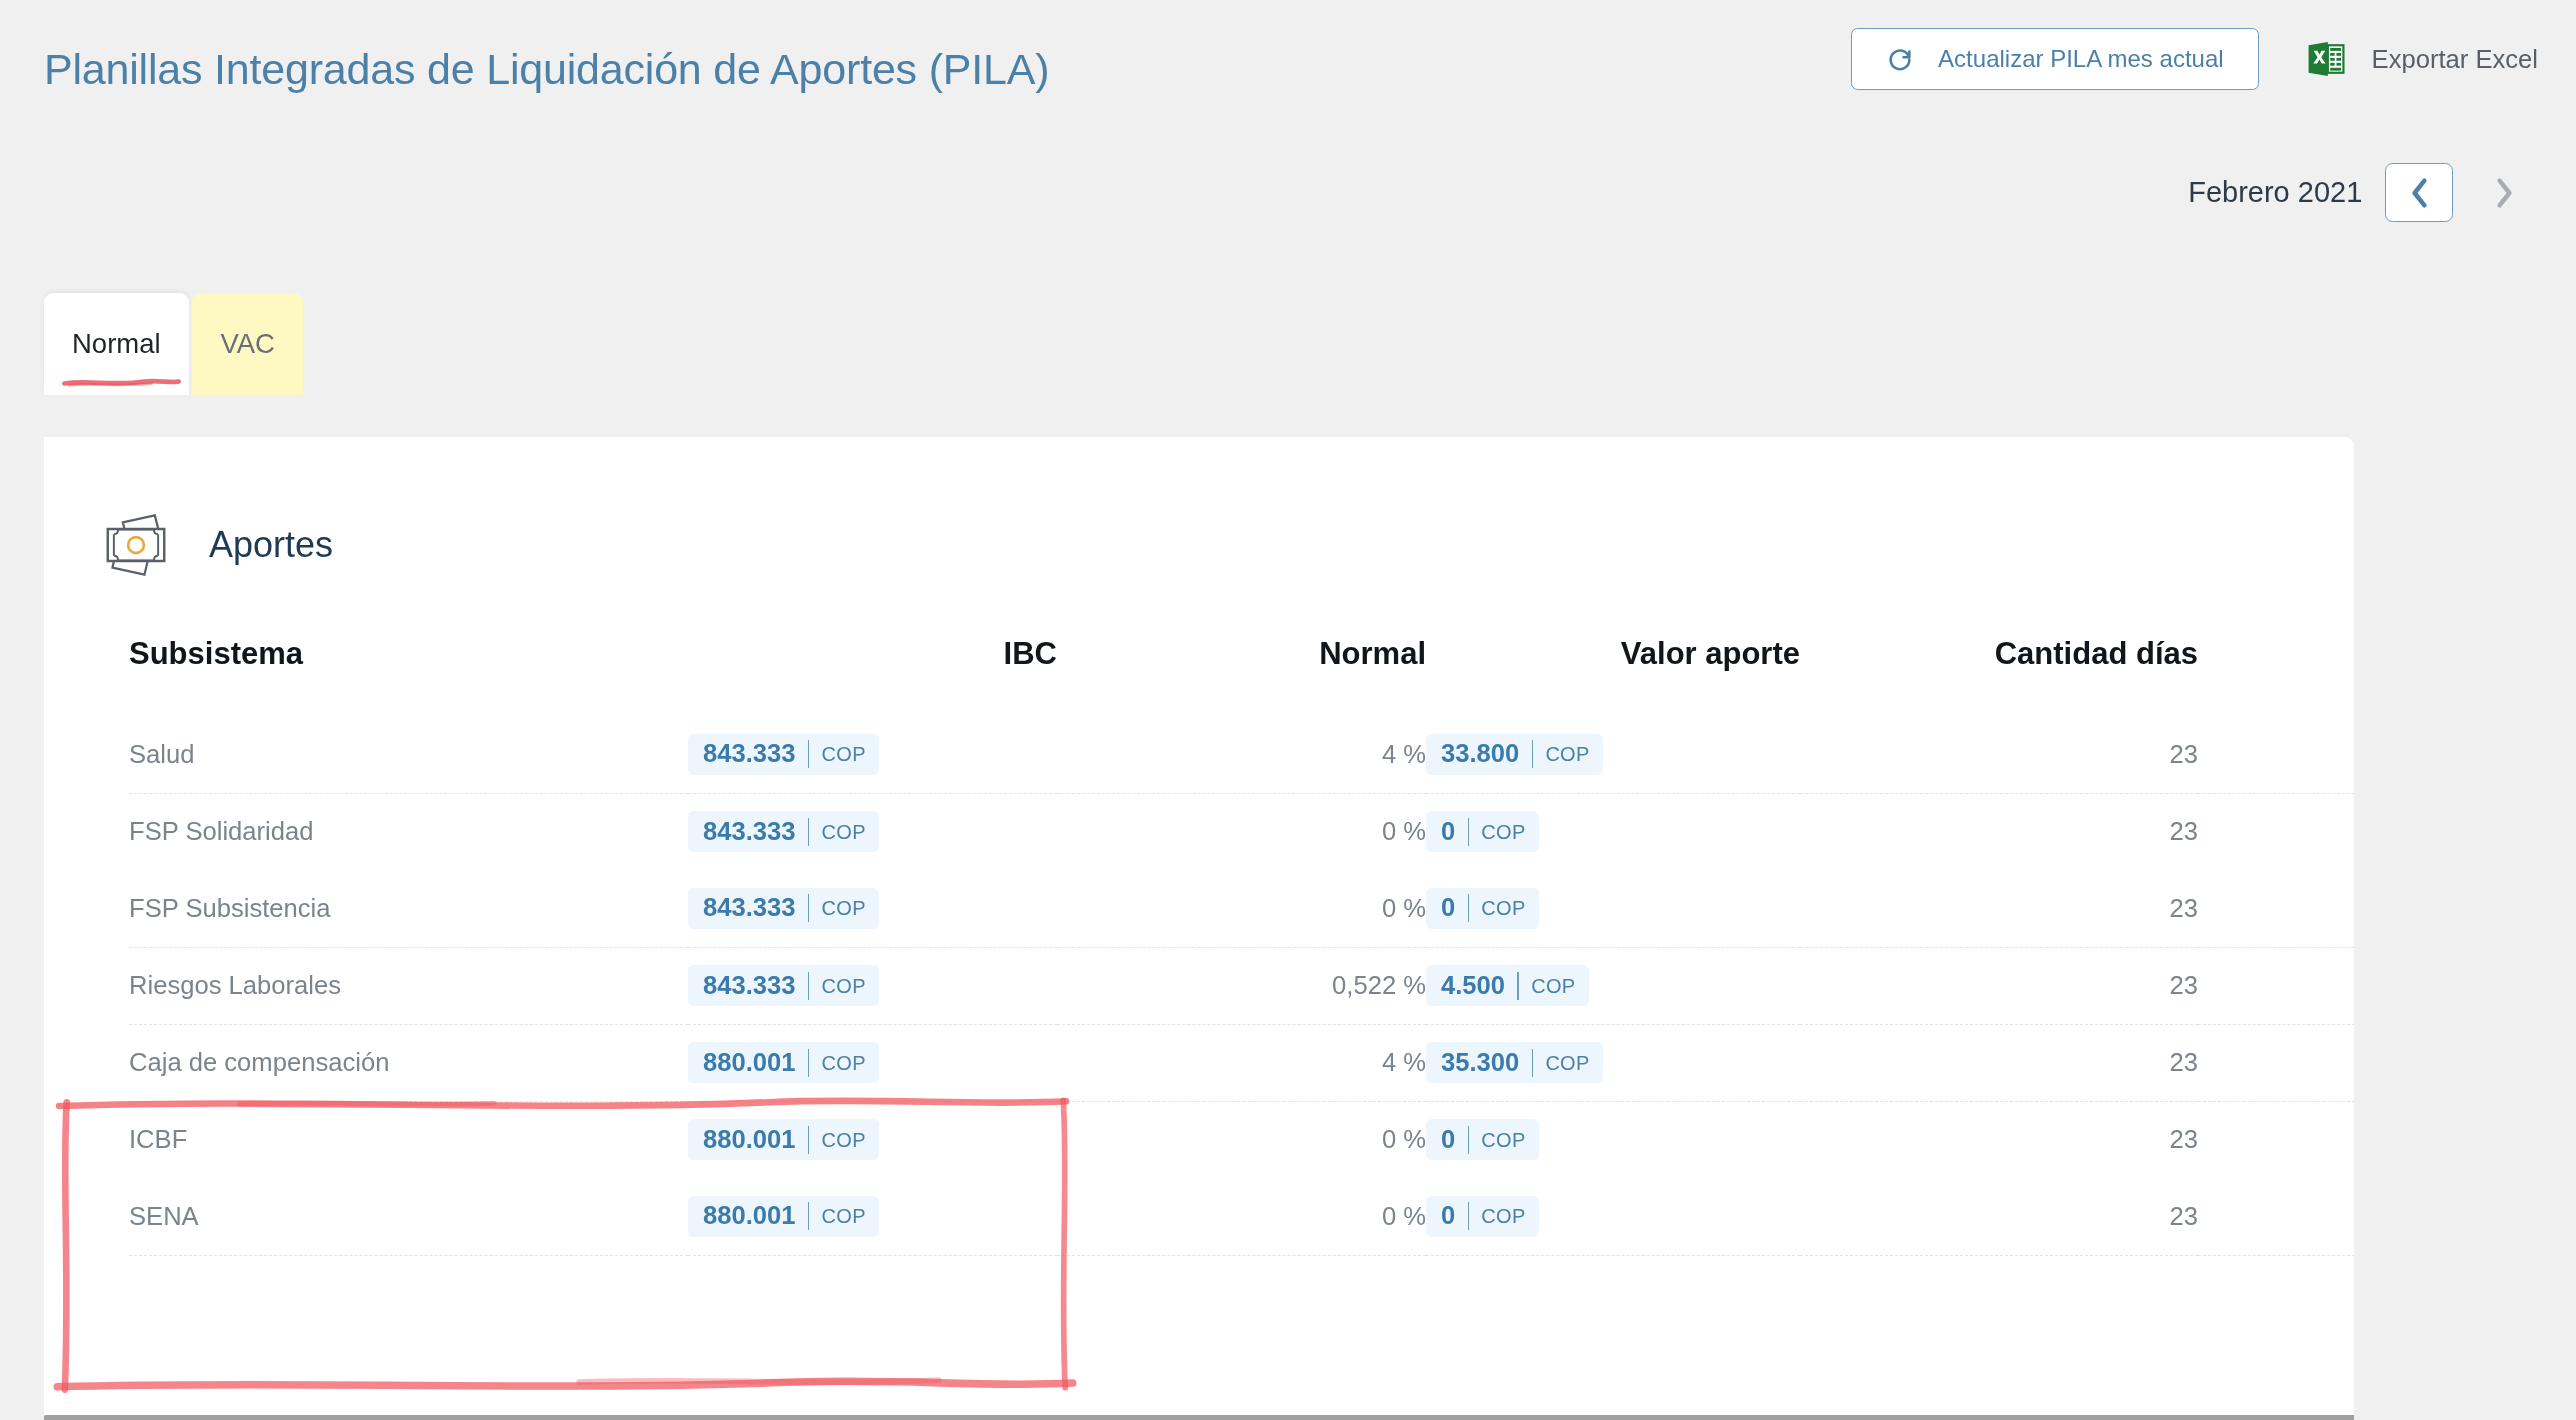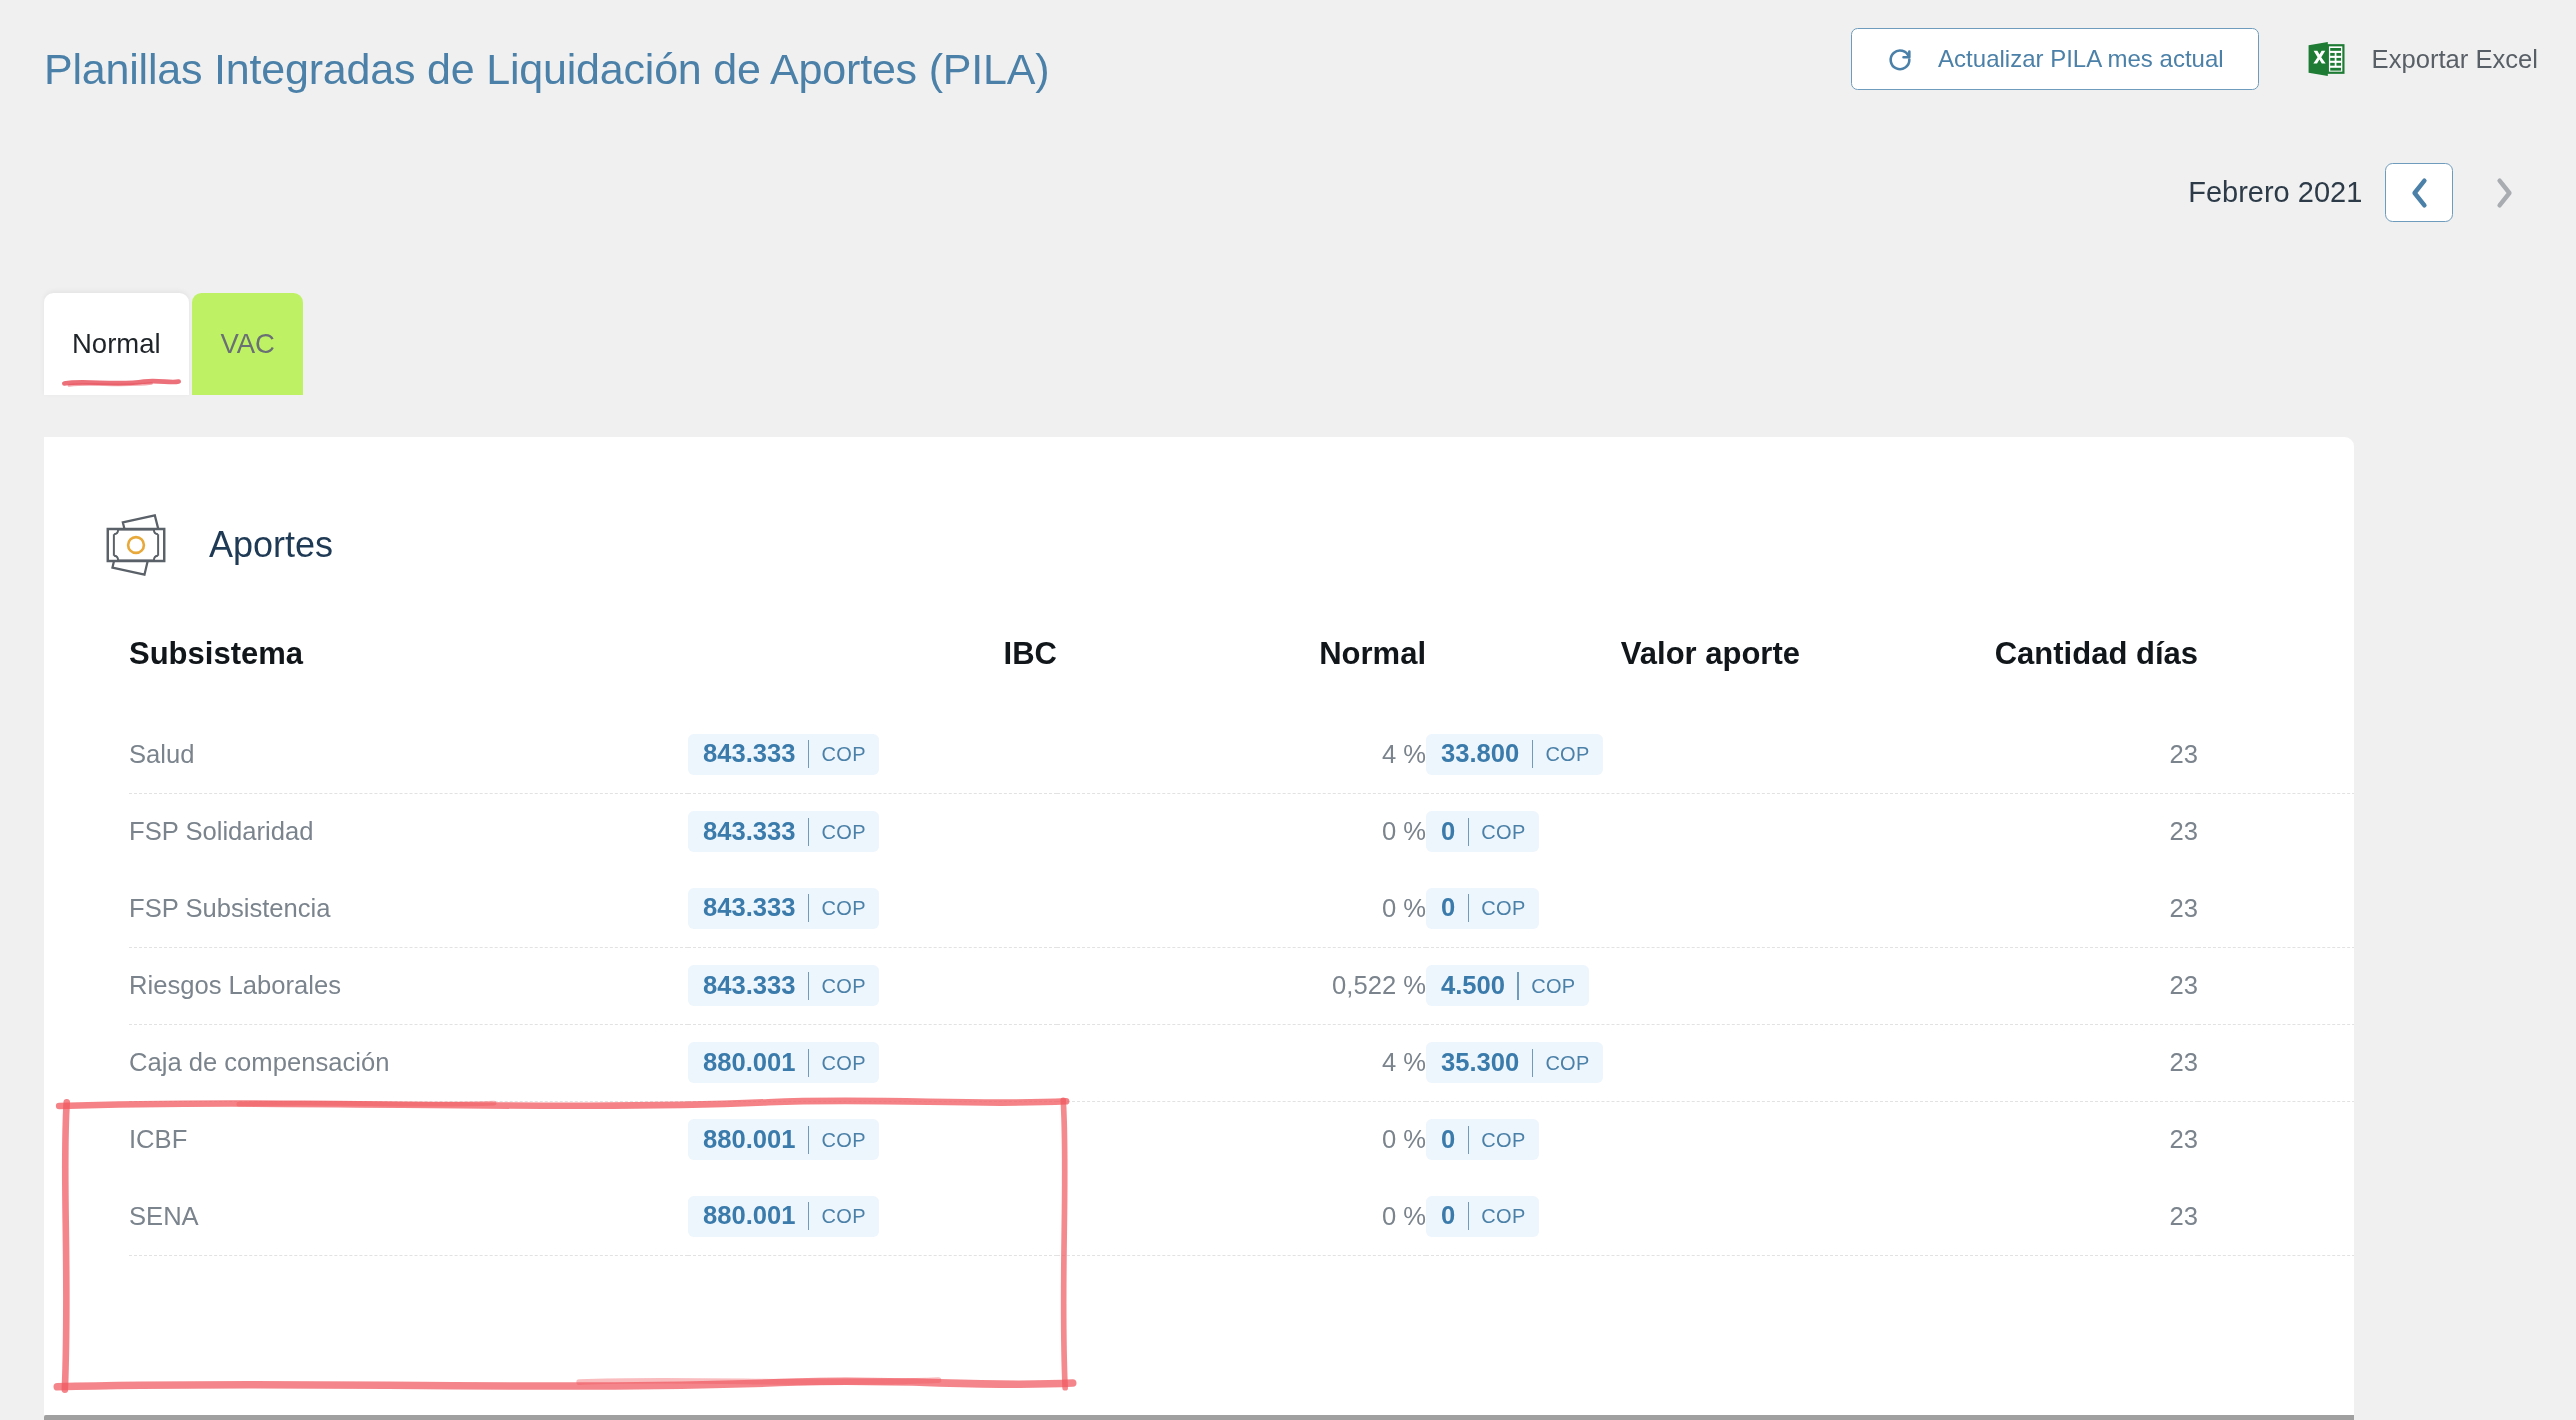--- a/index.html
+++ b/index.html
@@ -118,21 +118,21 @@
     position: relative;
     height: 102px;
     min-width: 106px;
     padding: 0 28px;
     display: flex;
     align-items: center;
     justify-content: center;
     border-radius: 9.5px 9.5px 0 0;
     font-size: 27.5px;
     cursor: pointer;
-    background: #bef264;
+    background: #fef9c3;
     color: #6a6f75;
   }
   .tab.active {
     background: #ffffff;
     color: #1f2429;
     box-shadow: 0 -1.9px 5.7px rgba(0,0,0,0.05);
   }
 
   
   .card {

